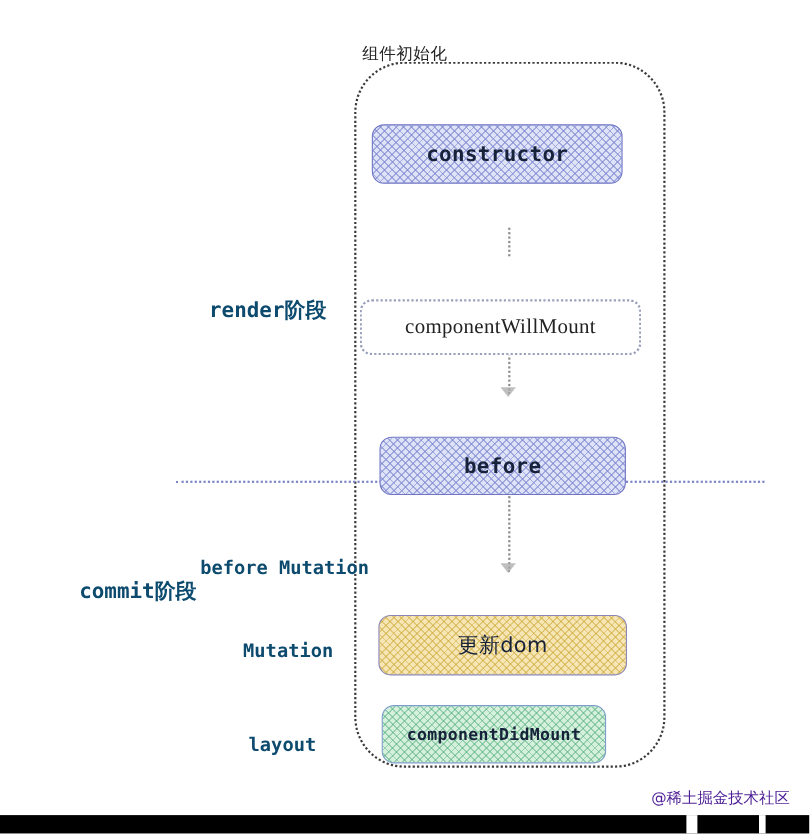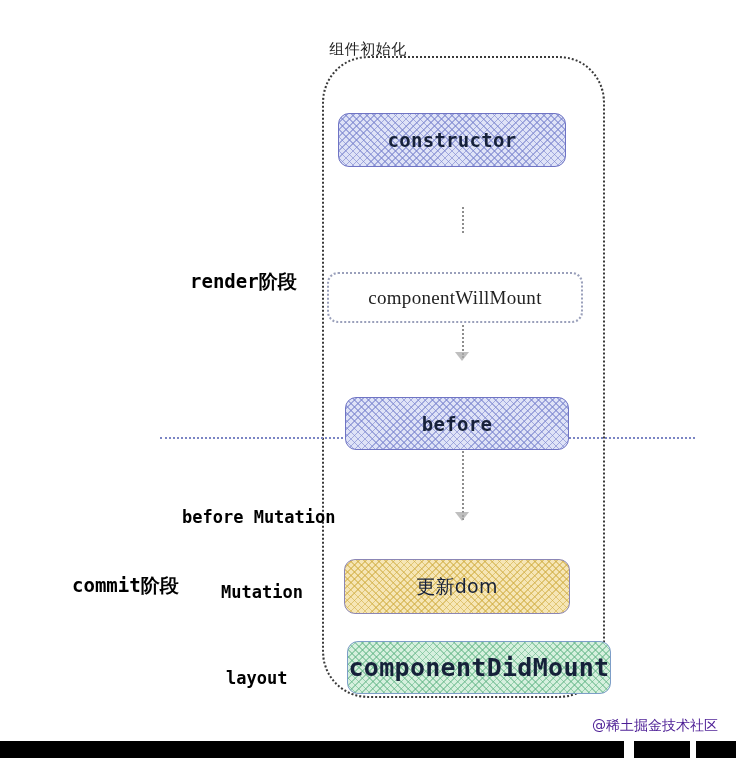--- a/index.html
+++ b/index.html
@@ -132,34 +132,34 @@
   }
 
   
   #node-constructor            { left: 338px; top:  75px; width: 228px; height: 54px; }
   #node-getderivedstate        { left: 330px; top: 159px; width: 251px; height: 49px;  font-size: 17.5px; }
   #node-componentwillmount     { left: 327px; top: 234px; width: 256px; height: 51px;  font-size: 19px; }
   #node-render                 { left: 345px; top: 359px; width: 224px; height: 53px; }
   #node-updatedom              { left: 344px; top: 521px; width: 226px; height: 55px;
                                  font-family: "DejaVu Sans", "Liberation Sans", sans-serif;
                                  font-size: 19px; font-weight: 500; }
-  #node-componentdidmount      { left: 347px; top: 603px; width: 264px; height: 53px; font-size: 25px; text-align: center; }
+  #node-componentdidmount      { left: 347px; top: 603px; width: 204px; height: 53px; font-size: 15px; text-align: center; }
 
   
   .phase-label {
     position: absolute;
     font-family: "DejaVu Sans Mono", "Liberation Mono", monospace;
-    color: #000000;
+    color: #0c4a6e;
     white-space: nowrap;
   }
   .phase-major { font-size: 19px; font-weight: 700; }
   .phase-minor { font-size: 17px; font-weight: 700; margin-top: 23px; }
 
   #label-render-phase   { left: 190px; top: 269px; }
-  #label-commit-phase   { left:  72px; top: 525px; margin-top: 48px; }
+  #label-commit-phase   { left:  72px; top: 525px; }
   #label-before-mutation{ left: 182px; top: 484px; }
   #label-mutation       { left: 221px; top: 559px; }
   #label-layout         { left: 226px; top: 645px; }
 
   
   .watermark {
     position: absolute;
     right: 18px;
     top: 717px;
     font-family: "DejaVu Sans", "Liberation Sans", sans-serif;

